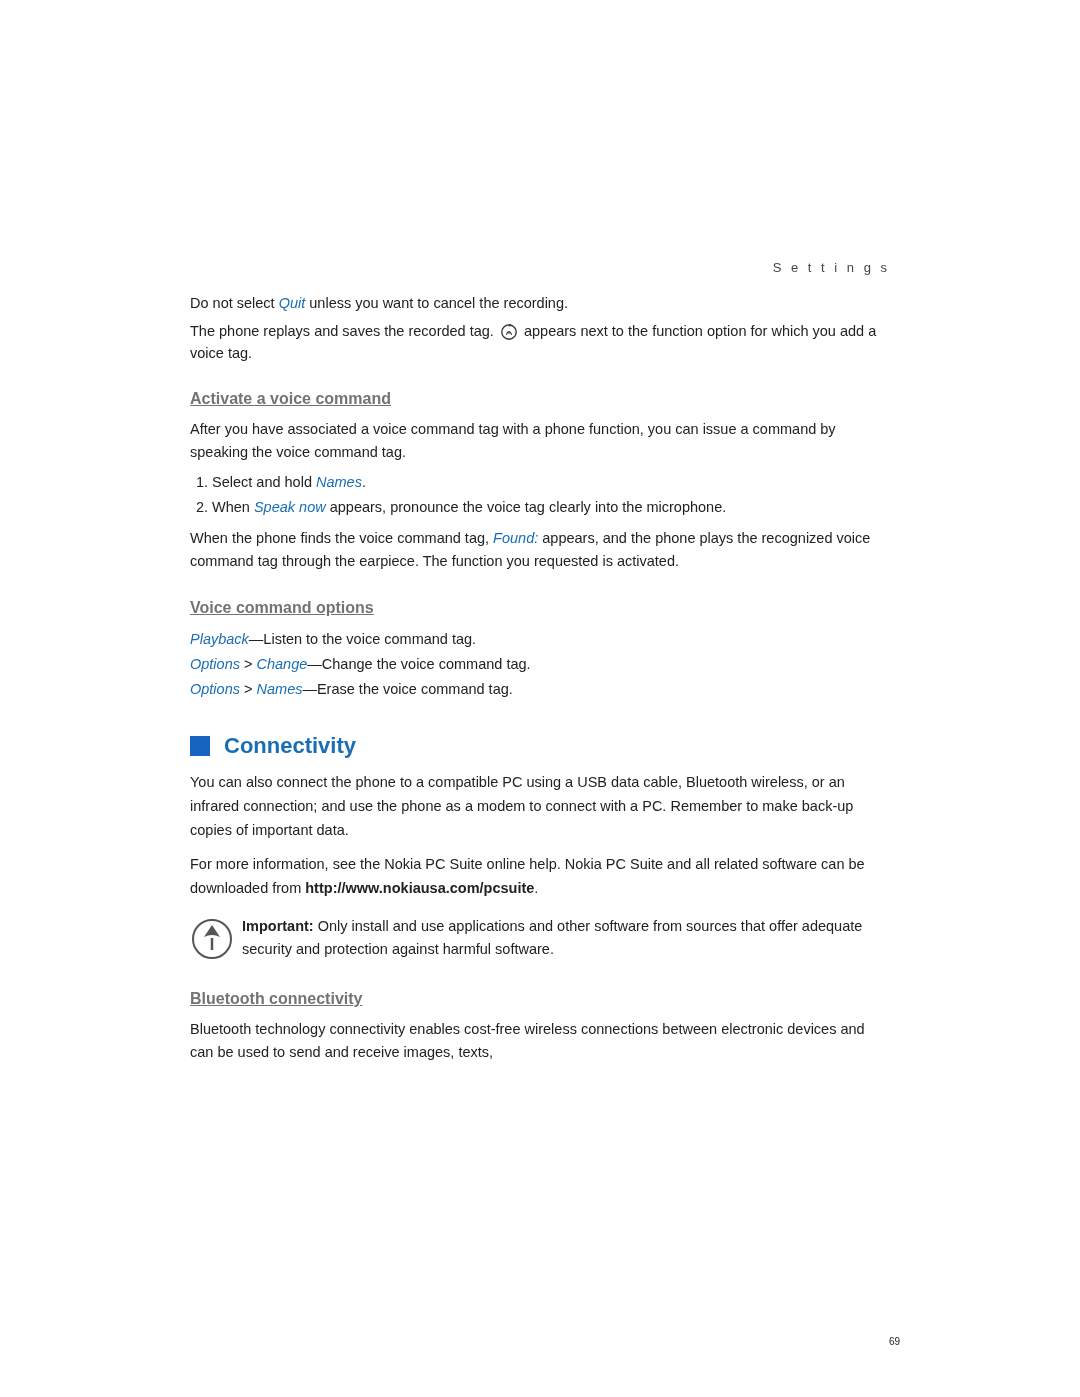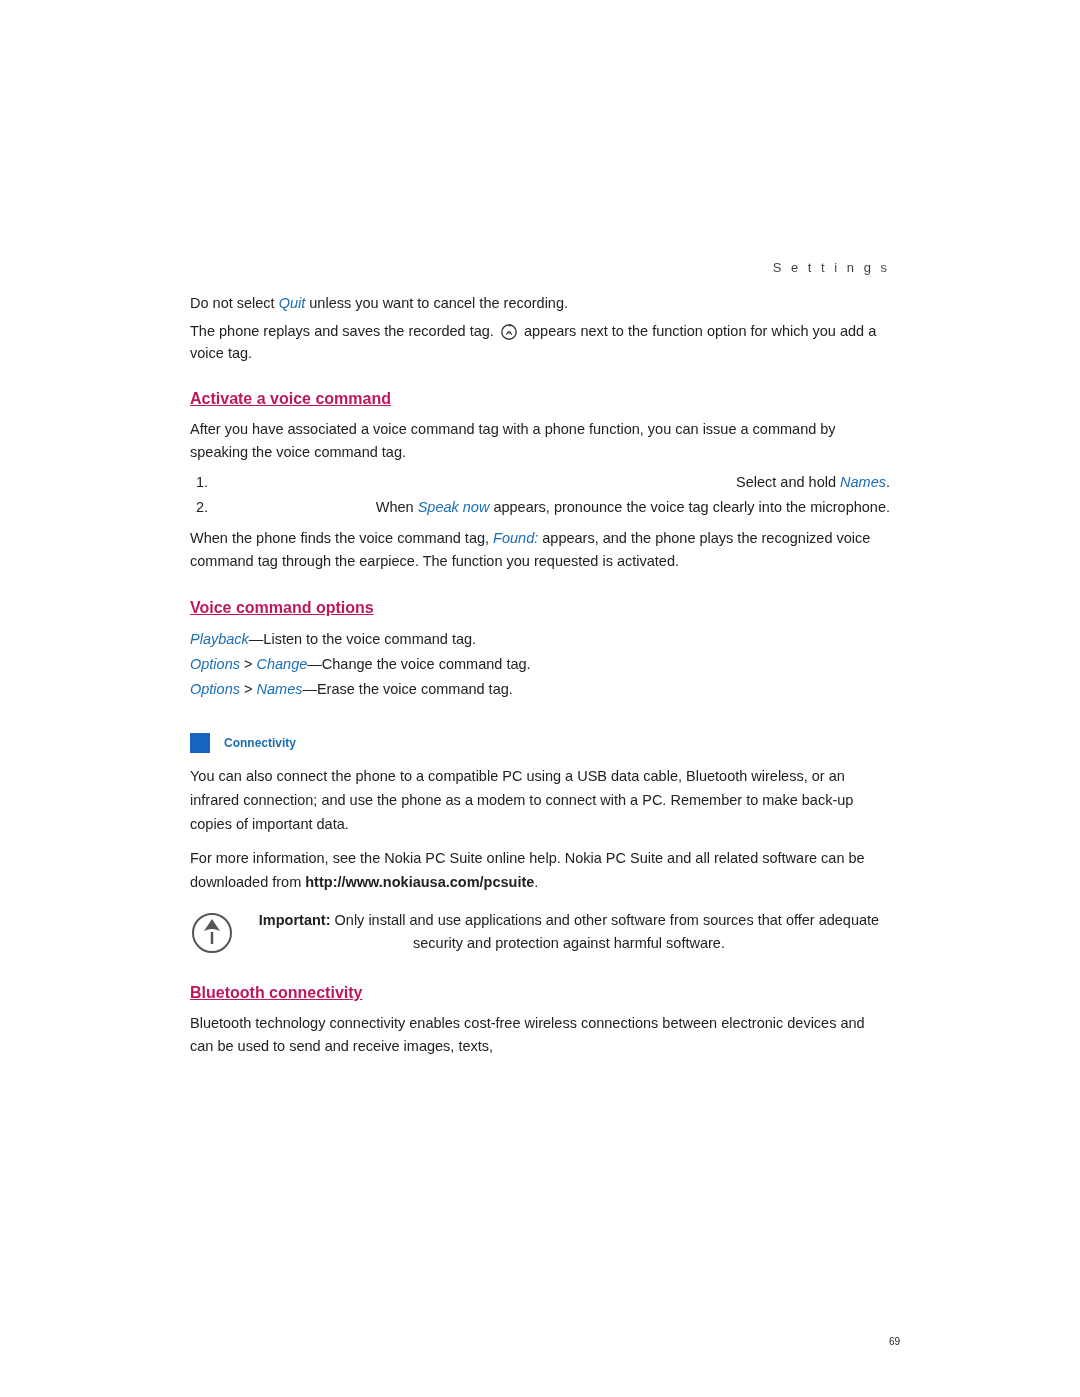--- a/index.html
+++ b/index.html
@@ -62,36 +62,35 @@
       width: 18px;
       height: 18px;
       vertical-align: middle;
       margin: 0 2px;
     }
 
     .section-heading {
       font-size: 16px;
       font-weight: bold;
       text-decoration: underline;
-      color: #be185d;
+      color: #737373;
       margin-top: 26px;
       margin-bottom: 10px;
     }
 
     .section-text {
       font-size: 14.5px;
       line-height: 1.6;
       color: #222222;
       margin-bottom: 6px;
     }
 
     .ordered-list {
       margin-left: 22px;
       margin-bottom: 8px;
-      text-align: right;
     }
 
     .ordered-list li {
       font-size: 14.5px;
       line-height: 1.6;
       color: #222222;
       margin-bottom: 2px;
     }
 
     .blue-link {
@@ -117,38 +116,37 @@
     .blue-square {
       display: inline-block;
       width: 20px;
       height: 20px;
       background-color: #1565c0;
       flex-shrink: 0;
       margin-right: 4px;
     }
 
     .section-main-title {
-      font-size: 12px;
+      font-size: 22px;
       font-weight: bold;
       color: #1a6eb5;
     }
 
     .connectivity-text {
       font-size: 14.5px;
       line-height: 1.65;
       color: #222222;
       margin-bottom: 10px;
     }
 
     .note-box {
       display: flex;
       align-items: flex-start;
-      gap: 14px;
+      gap: 8px;
       margin: 14px 0;
-      text-align: center;
     }
 
     .note-icon {
       flex-shrink: 0;
       width: 44px;
       height: 44px;
       margin-top: 2px;
     }
 
     .note-text {

